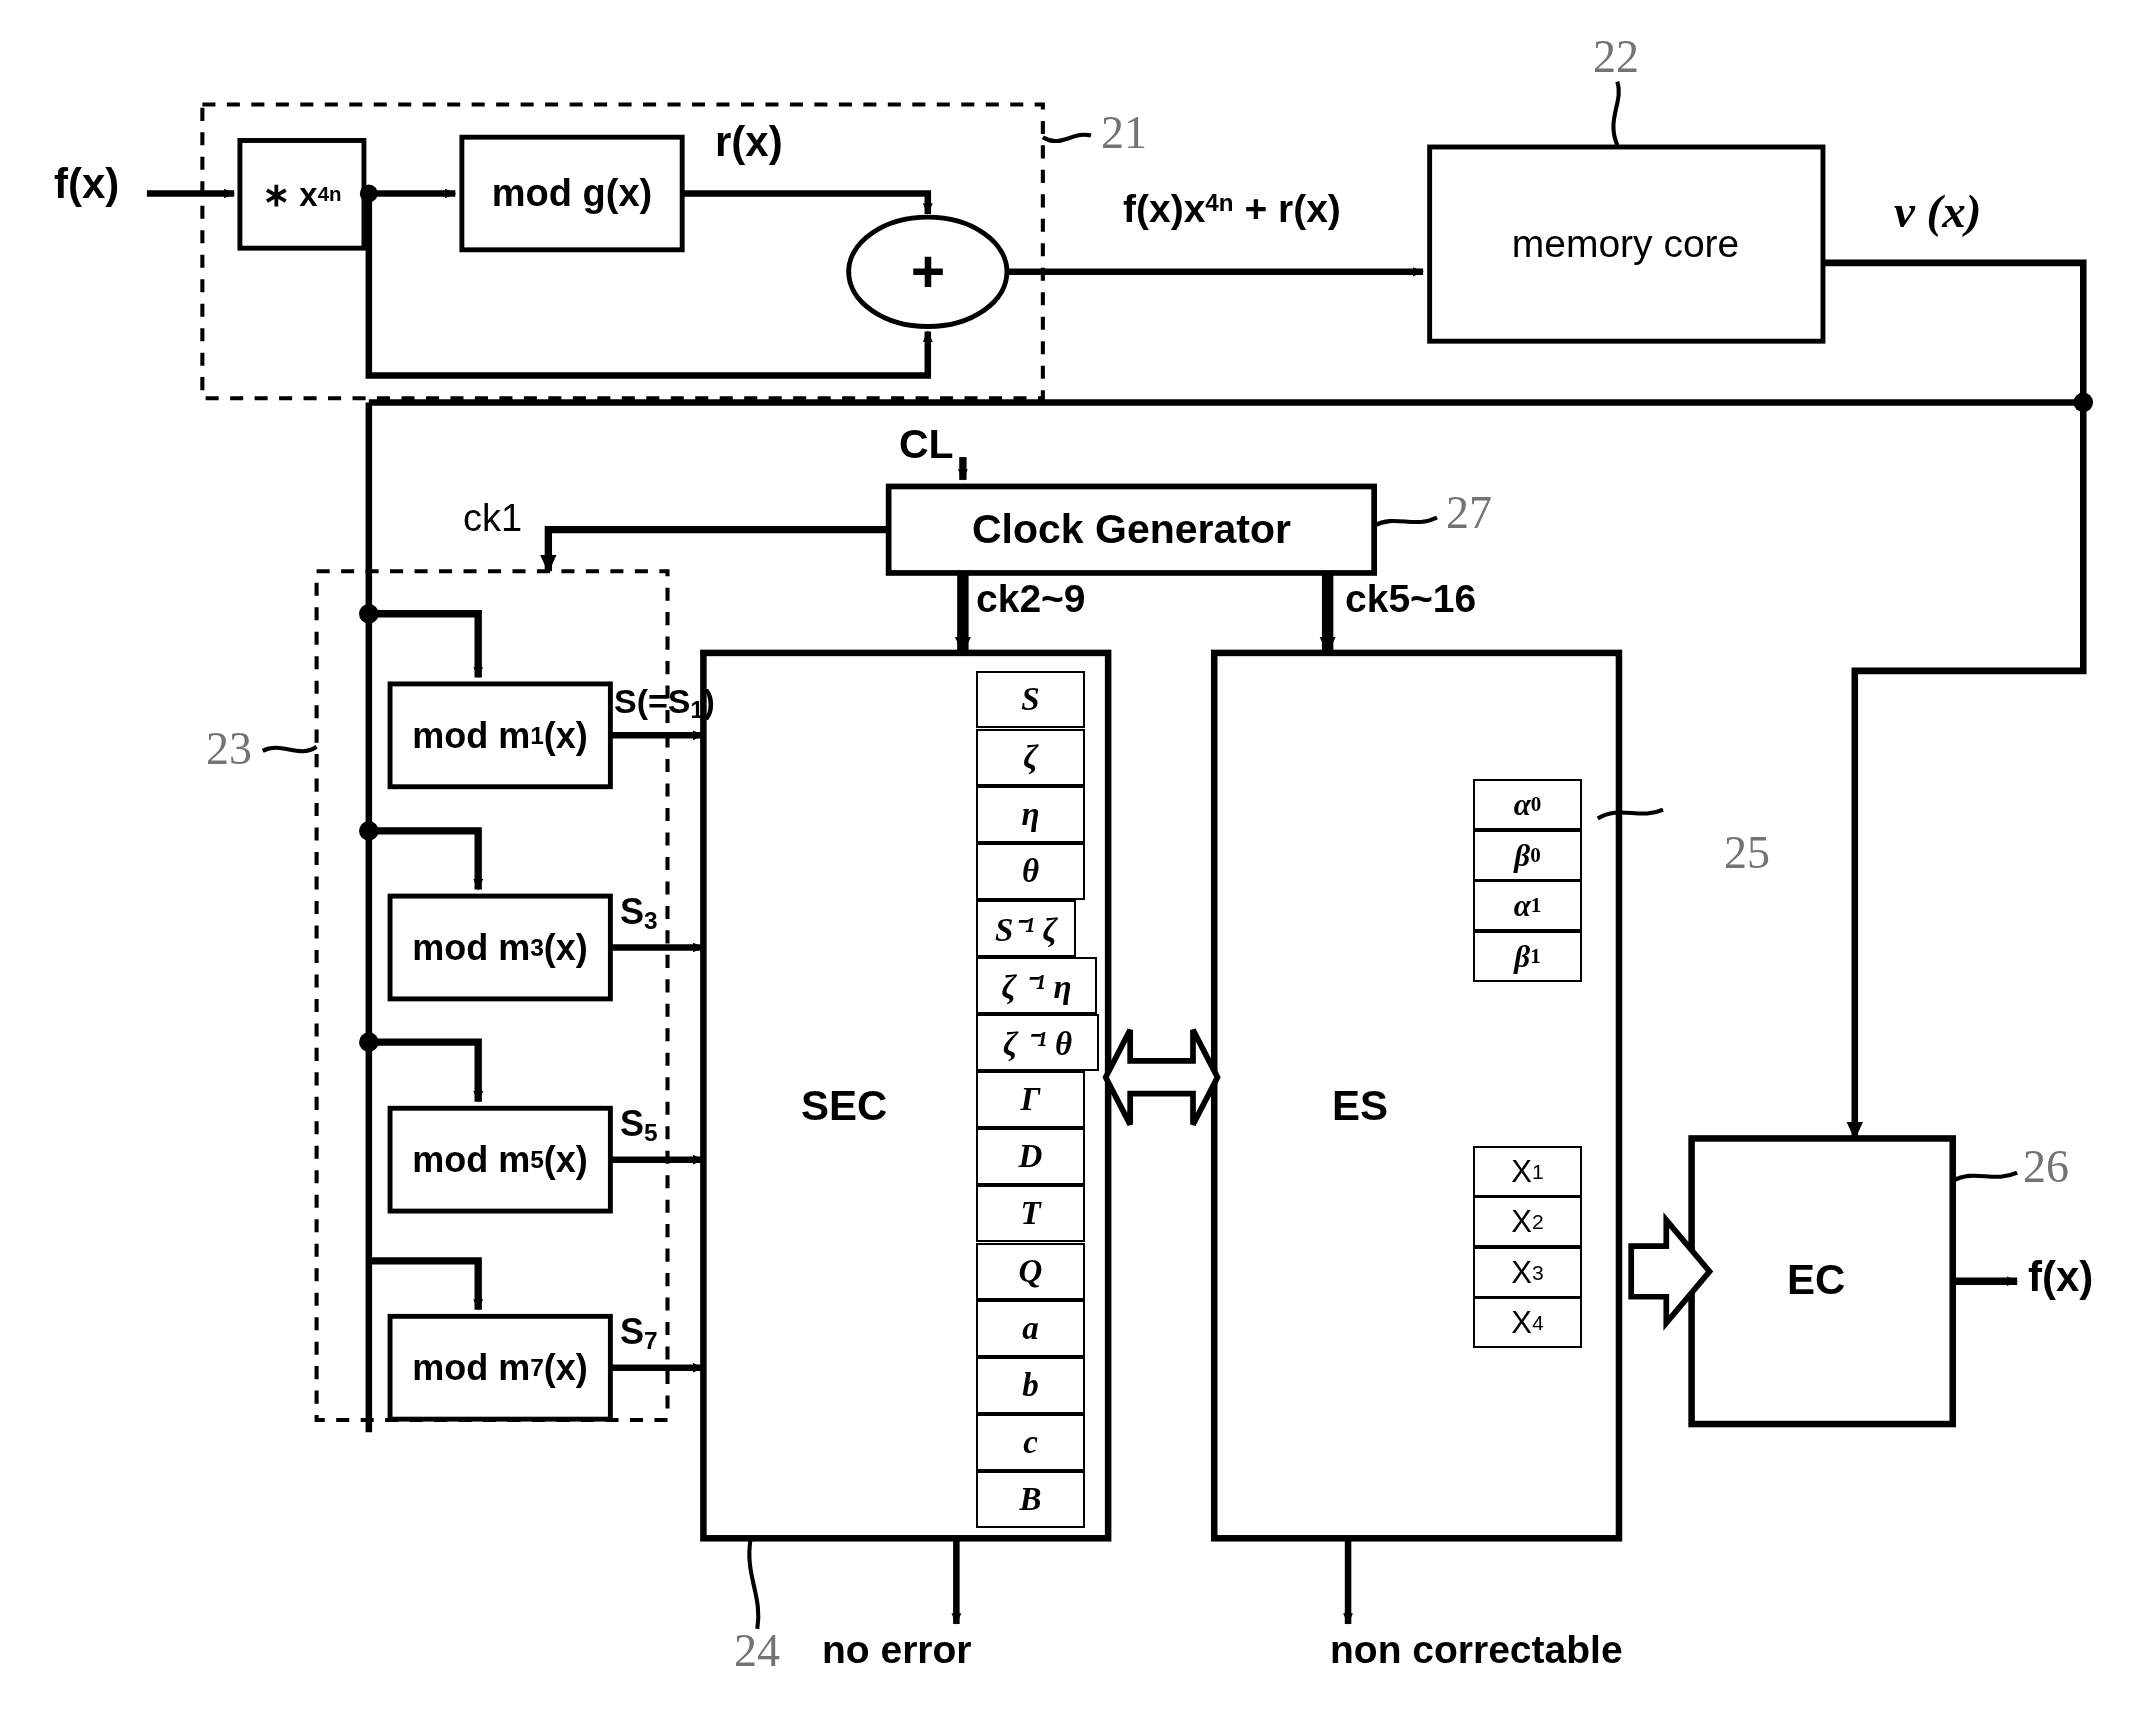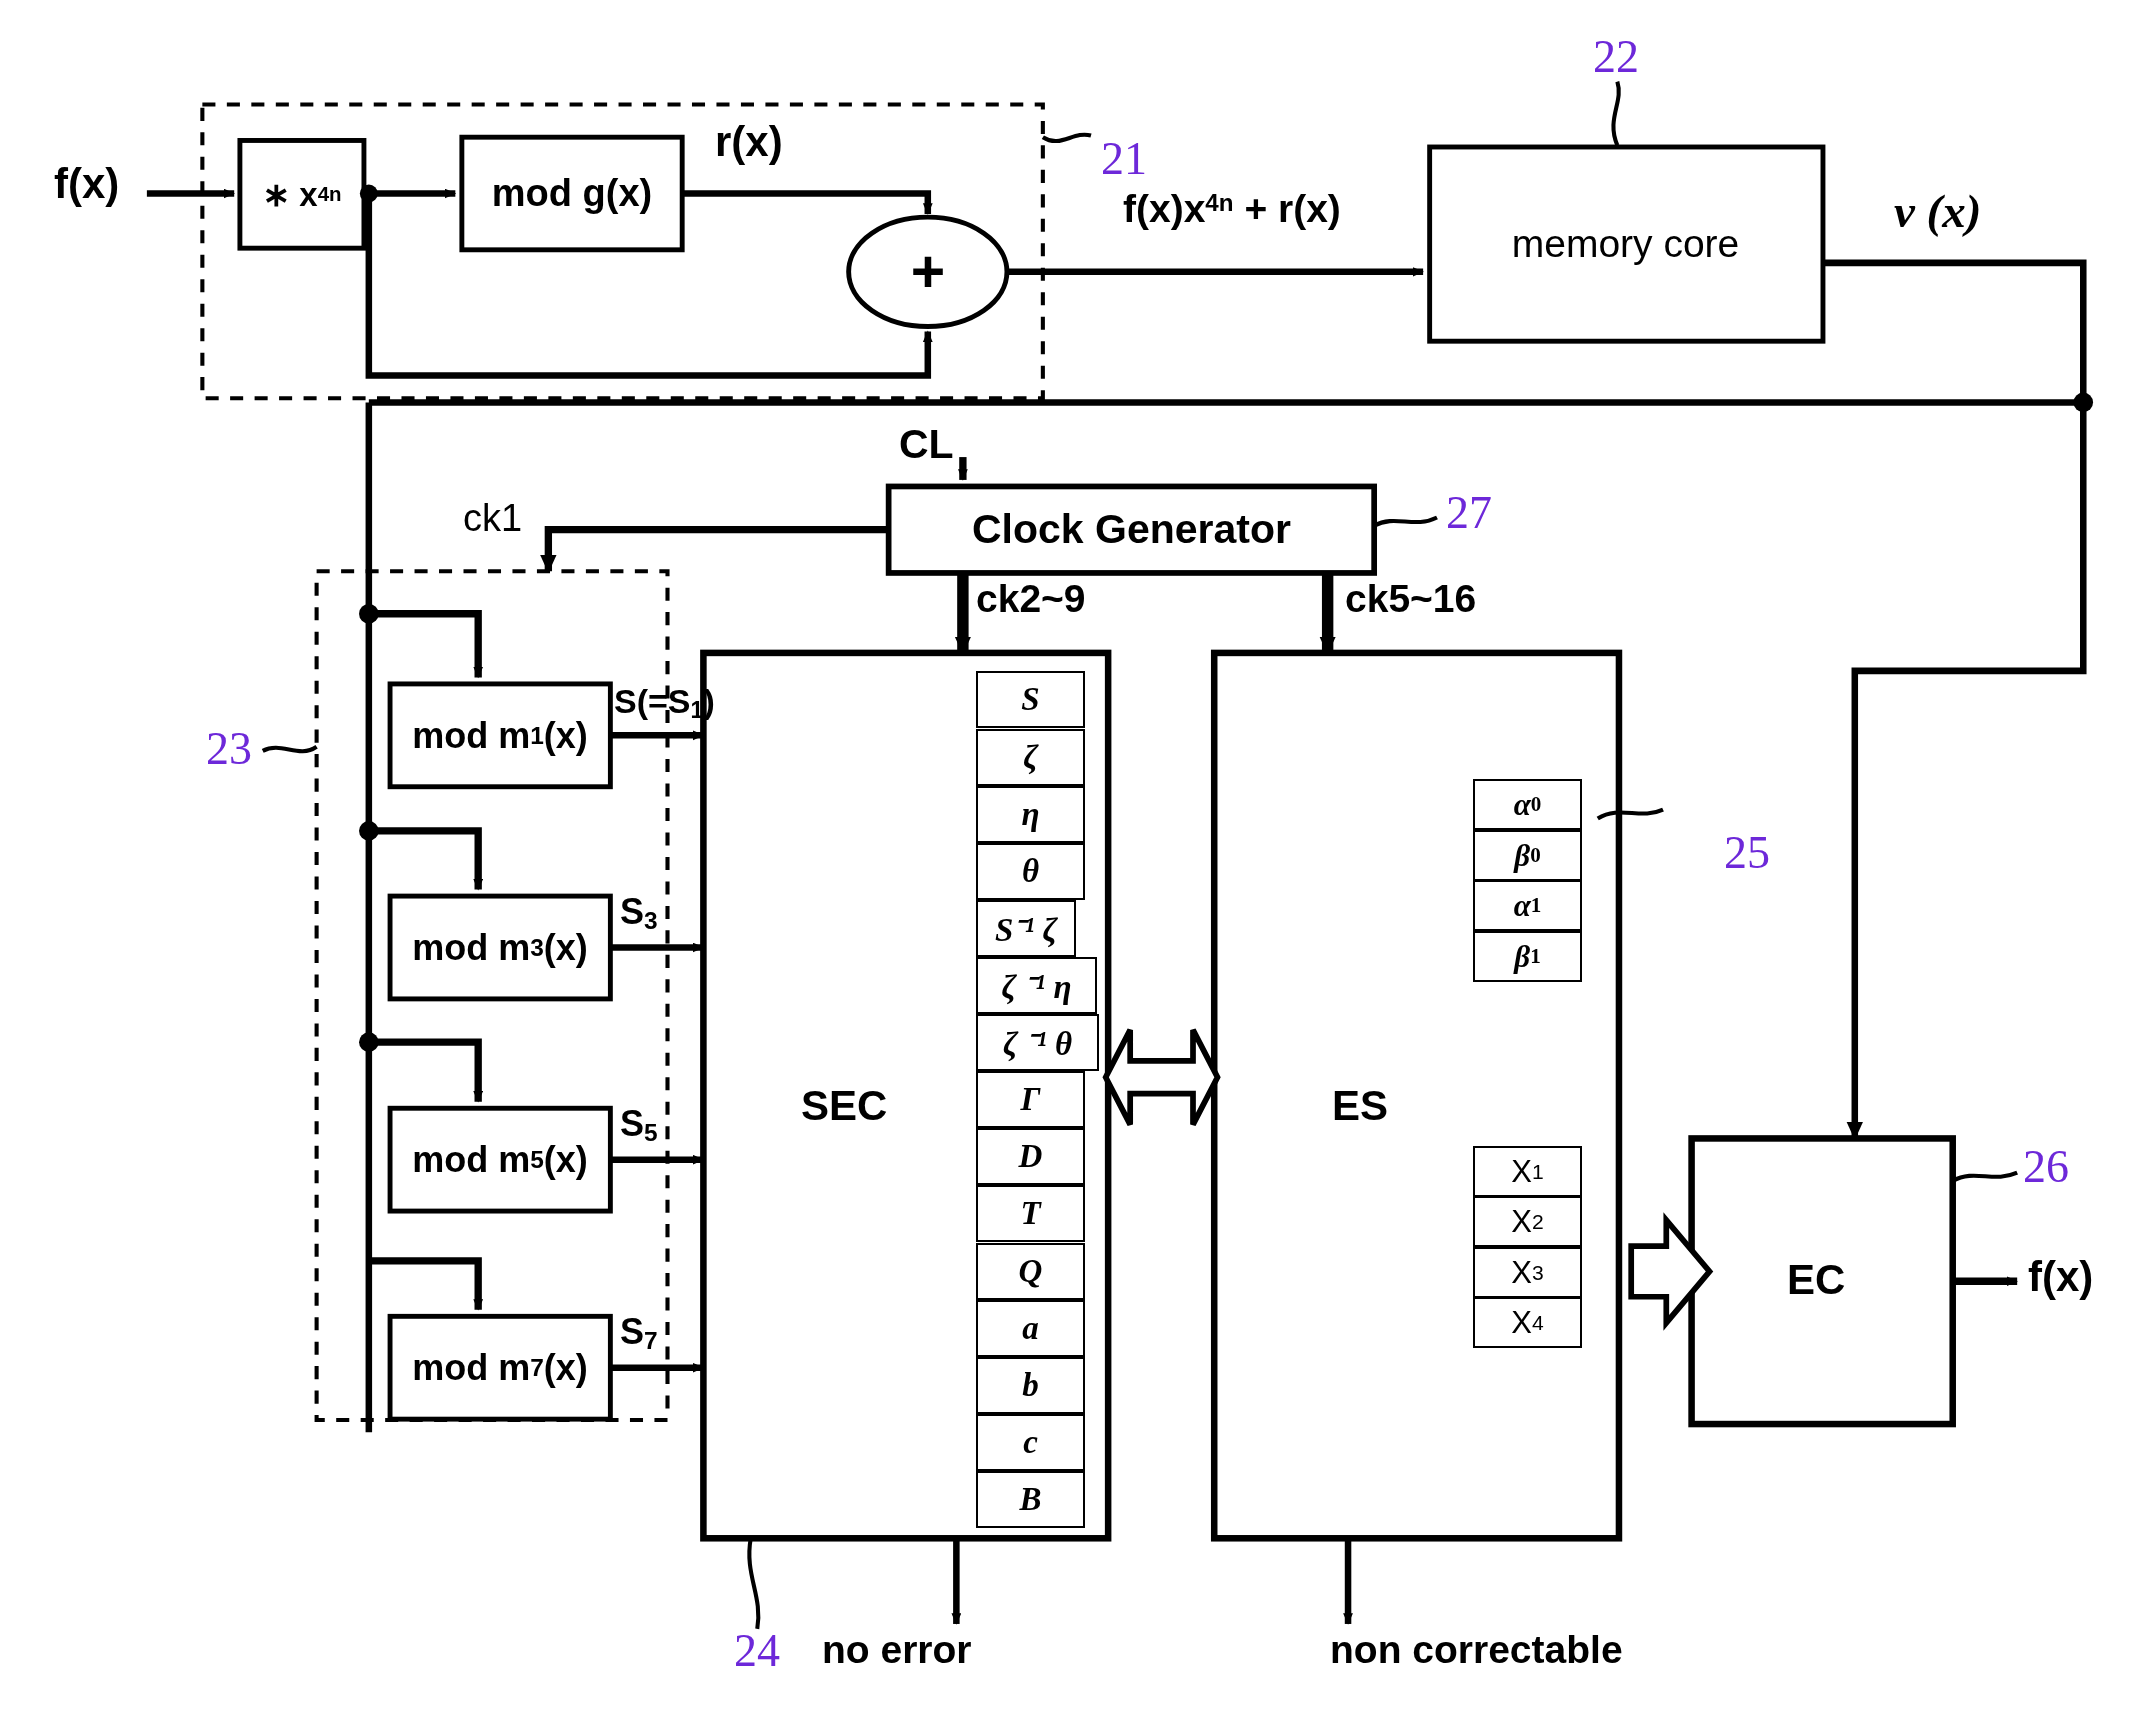--- a/index.html
+++ b/index.html
@@ -1,21 +1,21 @@
 <!DOCTYPE html>
 <html style="font-size:13px"><head>
 <meta charset="utf-8">
 <style>
   html,body{margin:0;padding:0;background:#ffffff;}
   body{font-family:"Liberation Sans",sans-serif;}
   #stage{position:relative;width:2151px;height:1722px;background:#fff;overflow:hidden;}
   svg.layer{position:absolute;left:0;top:0;width:2151px;height:1722px;}
   .lbl{position:absolute;font-family:"Liberation Sans",sans-serif;font-weight:bold;color:#000;white-space:nowrap;line-height:1;}
   .lbl.serif{font-family:"Liberation Serif",serif;font-weight:normal;}
-  .num{position:absolute;font-family:"Liberation Serif",serif;font-weight:normal;color:#6d28d9;font-size:46px;line-height:1;text-align:right;}
+  .num{position:absolute;font-family:"Liberation Serif",serif;font-weight:normal;color:#737373;font-size:46px;line-height:1;text-align:right;}
   .boxtxt{position:absolute;display:flex;align-items:center;justify-content:center;
           font-family:"Liberation Sans",sans-serif;font-weight:bold;color:#000;text-align:center;}
   .reg{position:absolute;display:flex;align-items:center;justify-content:center;
        border:2.4px solid #000;box-sizing:border-box;background:#fff;color:#000;}
   .reg.gk{font-family:"Liberation Serif",serif;font-style:italic;font-weight:bold;}
   .sub{font-size:0.68em;vertical-align:-0.22em;font-style:normal;}
   .sup{font-size:0.62em;vertical-align:0.45em;font-style:normal;}
 </style>
 </head>
 <body>
@@ -128,21 +128,21 @@
   <div class="boxtxt" style="left:849px;top:237px;width:158px;height:70px;font-size:59px;">+</div>
 
   <div class="lbl" style="left:1123px;top:189px;font-size:39px;">
     <span>f(x)x</span><span class="sup">4n</span><span> + r(x)</span>
   </div>
 
   <div class="boxtxt" style="left:1429px;top:147px;width:393px;height:194px;font-size:39px;font-weight:normal;">memory core</div>
 
   <div class="lbl serif" style="left:1894px;top:188px;font-size:47px;font-style:italic;font-weight:bold;">ν (x)</div>
 
-  <div class="num" style="left:1101px;top:110px;margin-top:26px;">21</div>
+  <div class="num" style="left:1101px;top:110px;">21</div>
   <div class="num" style="left:1593px;top:34px;">22</div>
   <div class="num" style="left:206px;top:726px;">23</div>
   <div class="num" style="left:734px;top:1628px;">24</div>
   <div class="num" style="left:1724px;top:782px;margin-top:48px;">25</div>
   <div class="num" style="left:2023px;top:1144px;">26</div>
   <div class="num" style="left:1446px;top:490px;">27</div>
 
   <div class="lbl" style="left:899px;top:424px;font-size:41px;">
     <span>CL</span>
   </div>

